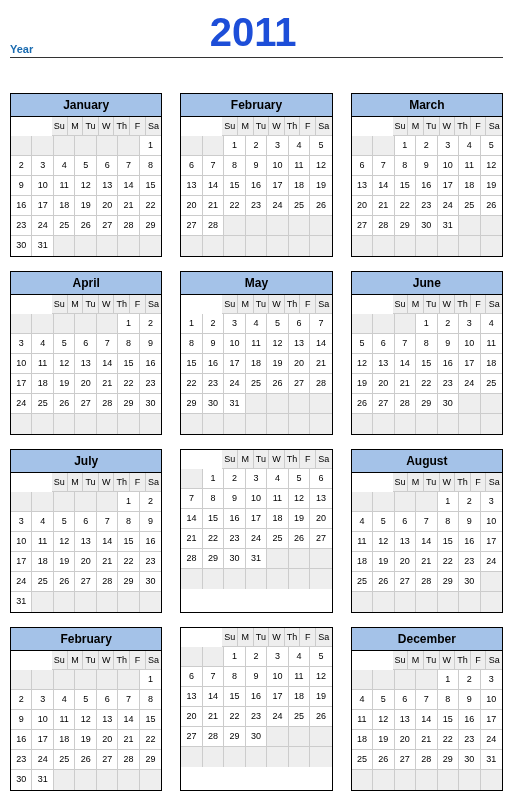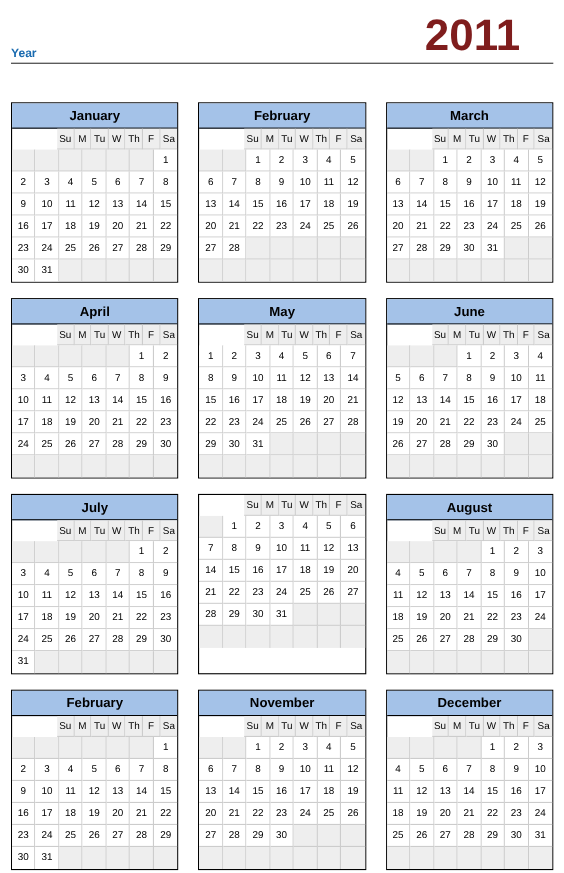--- a/index.html
+++ b/index.html
@@ -1,19 +1,19 @@
 <!DOCTYPE html>
 <html><head>
   <meta charset="utf-8">
   <style>
     * { box-sizing: border-box; margin: 0; padding: 0; }
     body { font-family: Arial, sans-serif; background: #fff; padding: 10px; width: 513px; }
     .header { border-bottom: 1px solid #333; padding-bottom: 2px; margin-bottom: 0; display: flex; align-items: flex-end; }
     .year-label { color: #1a6bb0; font-size: 11px; font-weight: bold; }
-    .year-number { color: #7f1d1d; font-size: 40px; font-weight: bold; flex: 1; text-align: right; margin-right: 30px; }
+    .year-number { color: #1d4ed8; font-size: 40px; font-weight: bold; flex: 1; text-align: center; margin-right: 30px; }
     .calendar-grid { display: grid; grid-template-columns: repeat(3, 1fr); gap: 14px 18px; margin-top: 35px; }
     .month { border: 1px solid #000; }
     .month-name { background: #a4c2e8; text-align: center; font-weight: bold; font-size: 12px; padding: 4px 0; border-bottom: 1px solid #000; }
     .weekdays { display: grid; grid-template-columns: repeat(7, 1fr); padding-left: 41px; }
     .weekday { background: #eee; text-align: center; font-size: 9px; padding: 4px 0; border-right: 1px solid #ccc; border-bottom: 1px solid #ccc; }
     .weekday:last-child { border-right: none; }
     .days { display: grid; grid-template-columns: repeat(7, 1fr); }
     .day { text-align: center; font-size: 9px; padding: 4px 0; border-right: 1px solid #ccc; border-bottom: 1px solid #ccc; height: 20px; background: #fff; }
     .day.empty { background: #eee; }
     .day:nth-child(7n) { border-right: none; }
@@ -581,21 +581,20 @@
         <div class="day">30</div>
         <div class="day">31</div>
         <div class="day empty"></div>
         <div class="day empty"></div>
         <div class="day empty"></div>
         <div class="day empty"></div>
         <div class="day empty"></div>
       </div>
     </div>
     <div class="month">
-      <div class="month-name">November</div>
       <div class="weekdays">
         <div class="weekday">Su</div>
         <div class="weekday">M</div>
         <div class="weekday">Tu</div>
         <div class="weekday">W</div>
         <div class="weekday">Th</div>
         <div class="weekday">F</div>
         <div class="weekday">Sa</div>
       </div>
       <div class="days">

